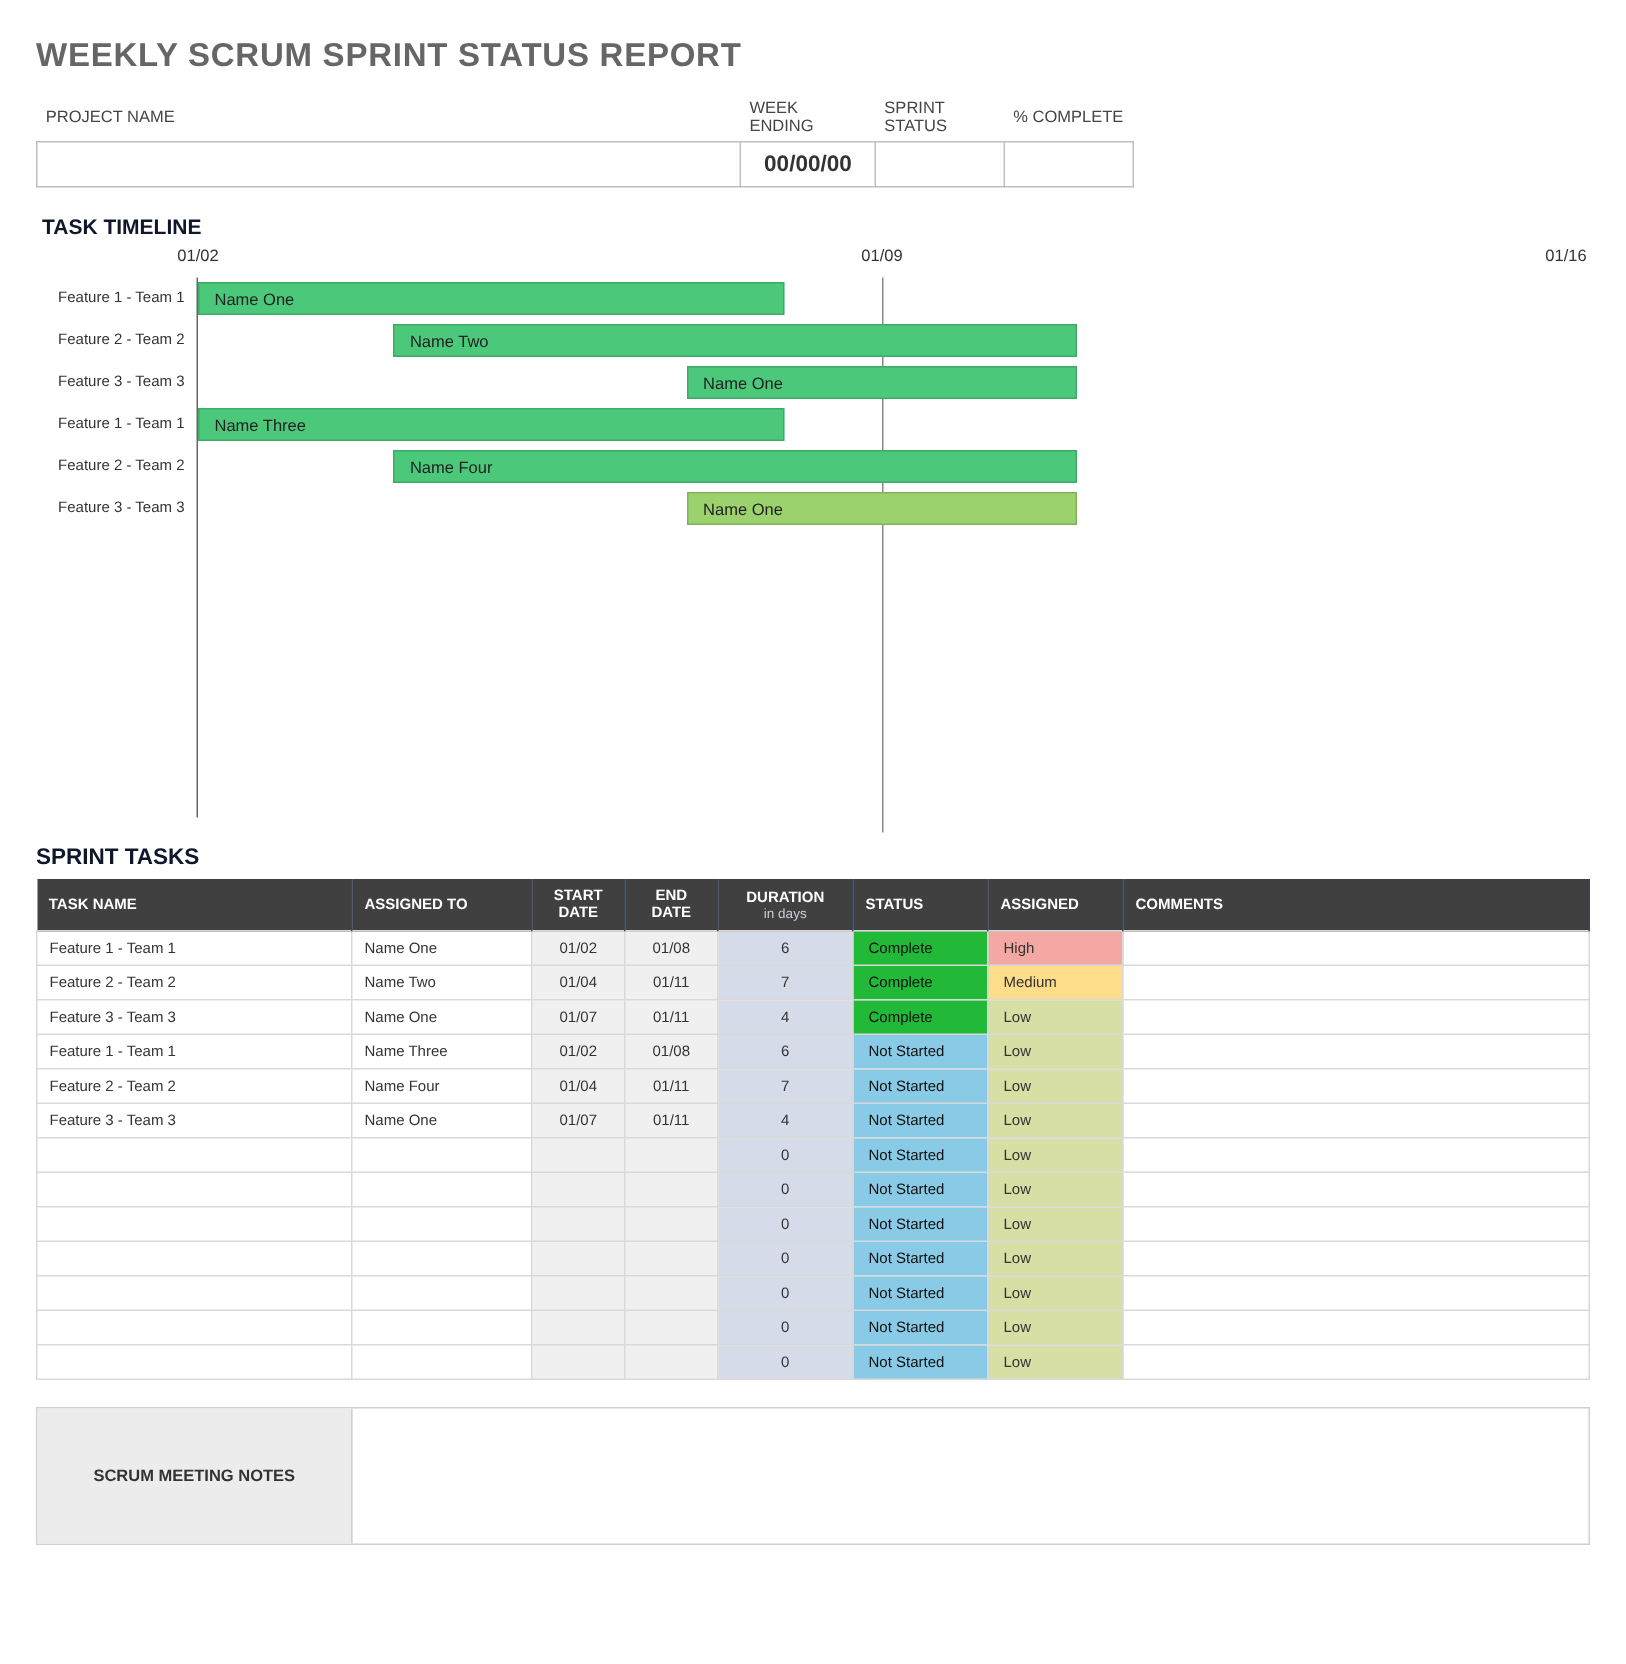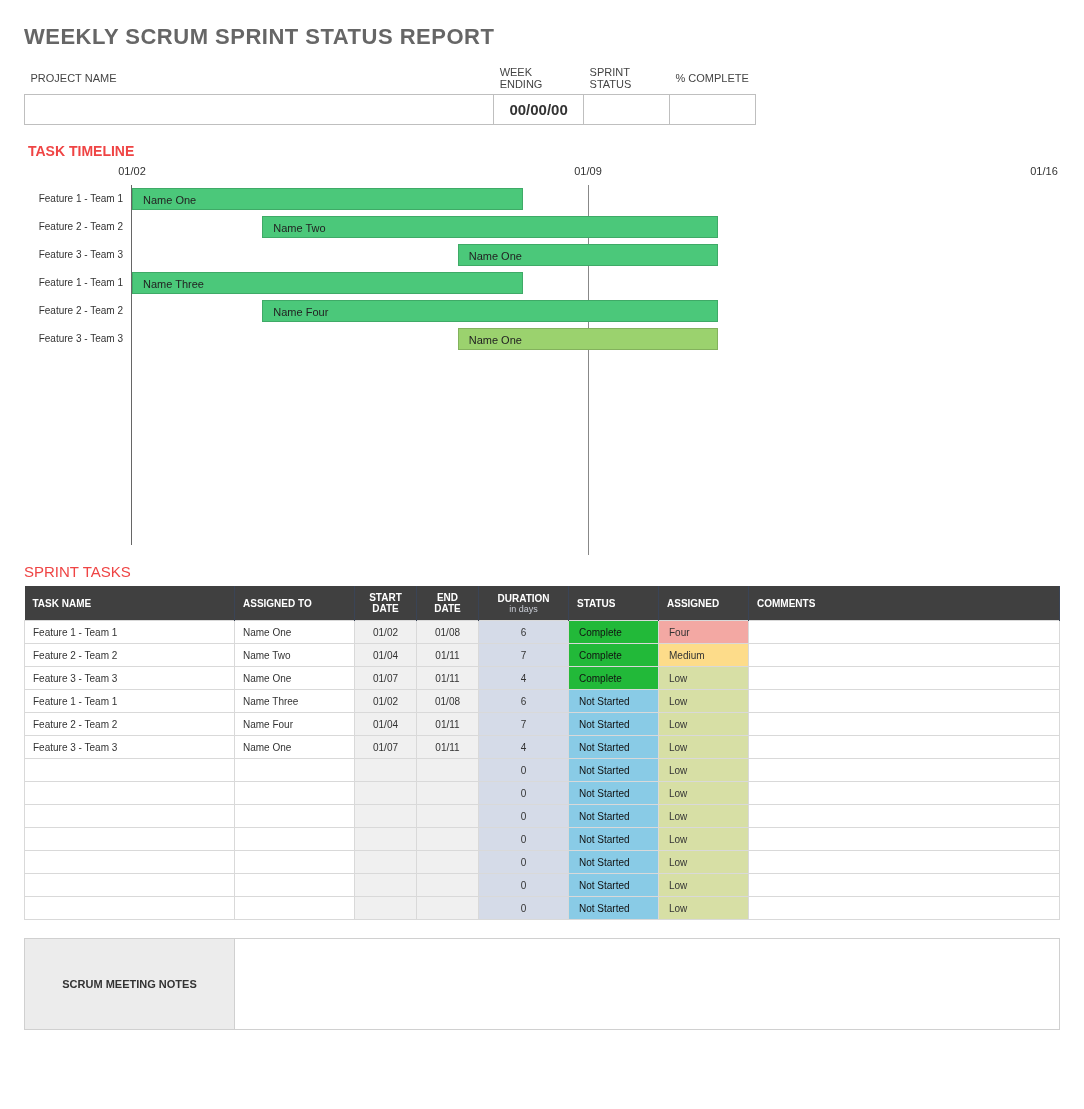--- a/index.html
+++ b/index.html
@@ -40,23 +40,23 @@
   .header-table .week-ending-val { font-weight: bold; }
   .header-table th.project-name { width: 470px; }
   .header-table th.week-ending { width: 90px; }
   .header-table th.sprint-status { width: 86px; }
   .header-table th.pct-complete { width: 86px; }
 
   .section-title {
     font-weight: bold;
     font-size: 14px;
     margin: 18px 0 6px 4px;
-    color: #ef4444;
-  }
-  .section-title.sprint { font-weight: normal; font-size: 15px; margin-left:0;}
+    color: #0f172a;
+  }
+  .section-title.sprint { font-weight: bold; font-size: 15px; margin-left:0;}
 
   
   .gantt-wrap {
     width: 1020px;
     position: relative;
     margin-left: 0;
   }
   .gantt-dates {
     position: relative;
     height: 20px;
@@ -245,21 +245,21 @@
     </tr>
   </thead>
   <tbody id="tasks-body">
       <tr>
         <td>Feature 1 - Team 1</td>
         <td>Name One</td>
         <td class="start">01/02</td>
         <td class="end">01/08</td>
         <td class="duration">6</td>
         <td class="status status-complete">Complete</td>
-        <td class="priority priority-high">Four</td>
+        <td class="priority priority-high">High</td>
         <td></td>
       </tr>
       <tr>
         <td>Feature 2 - Team 2</td>
         <td>Name Two</td>
         <td class="start">01/04</td>
         <td class="end">01/11</td>
         <td class="duration">7</td>
         <td class="status status-complete">Complete</td>
         <td class="priority priority-medium">Medium</td>

